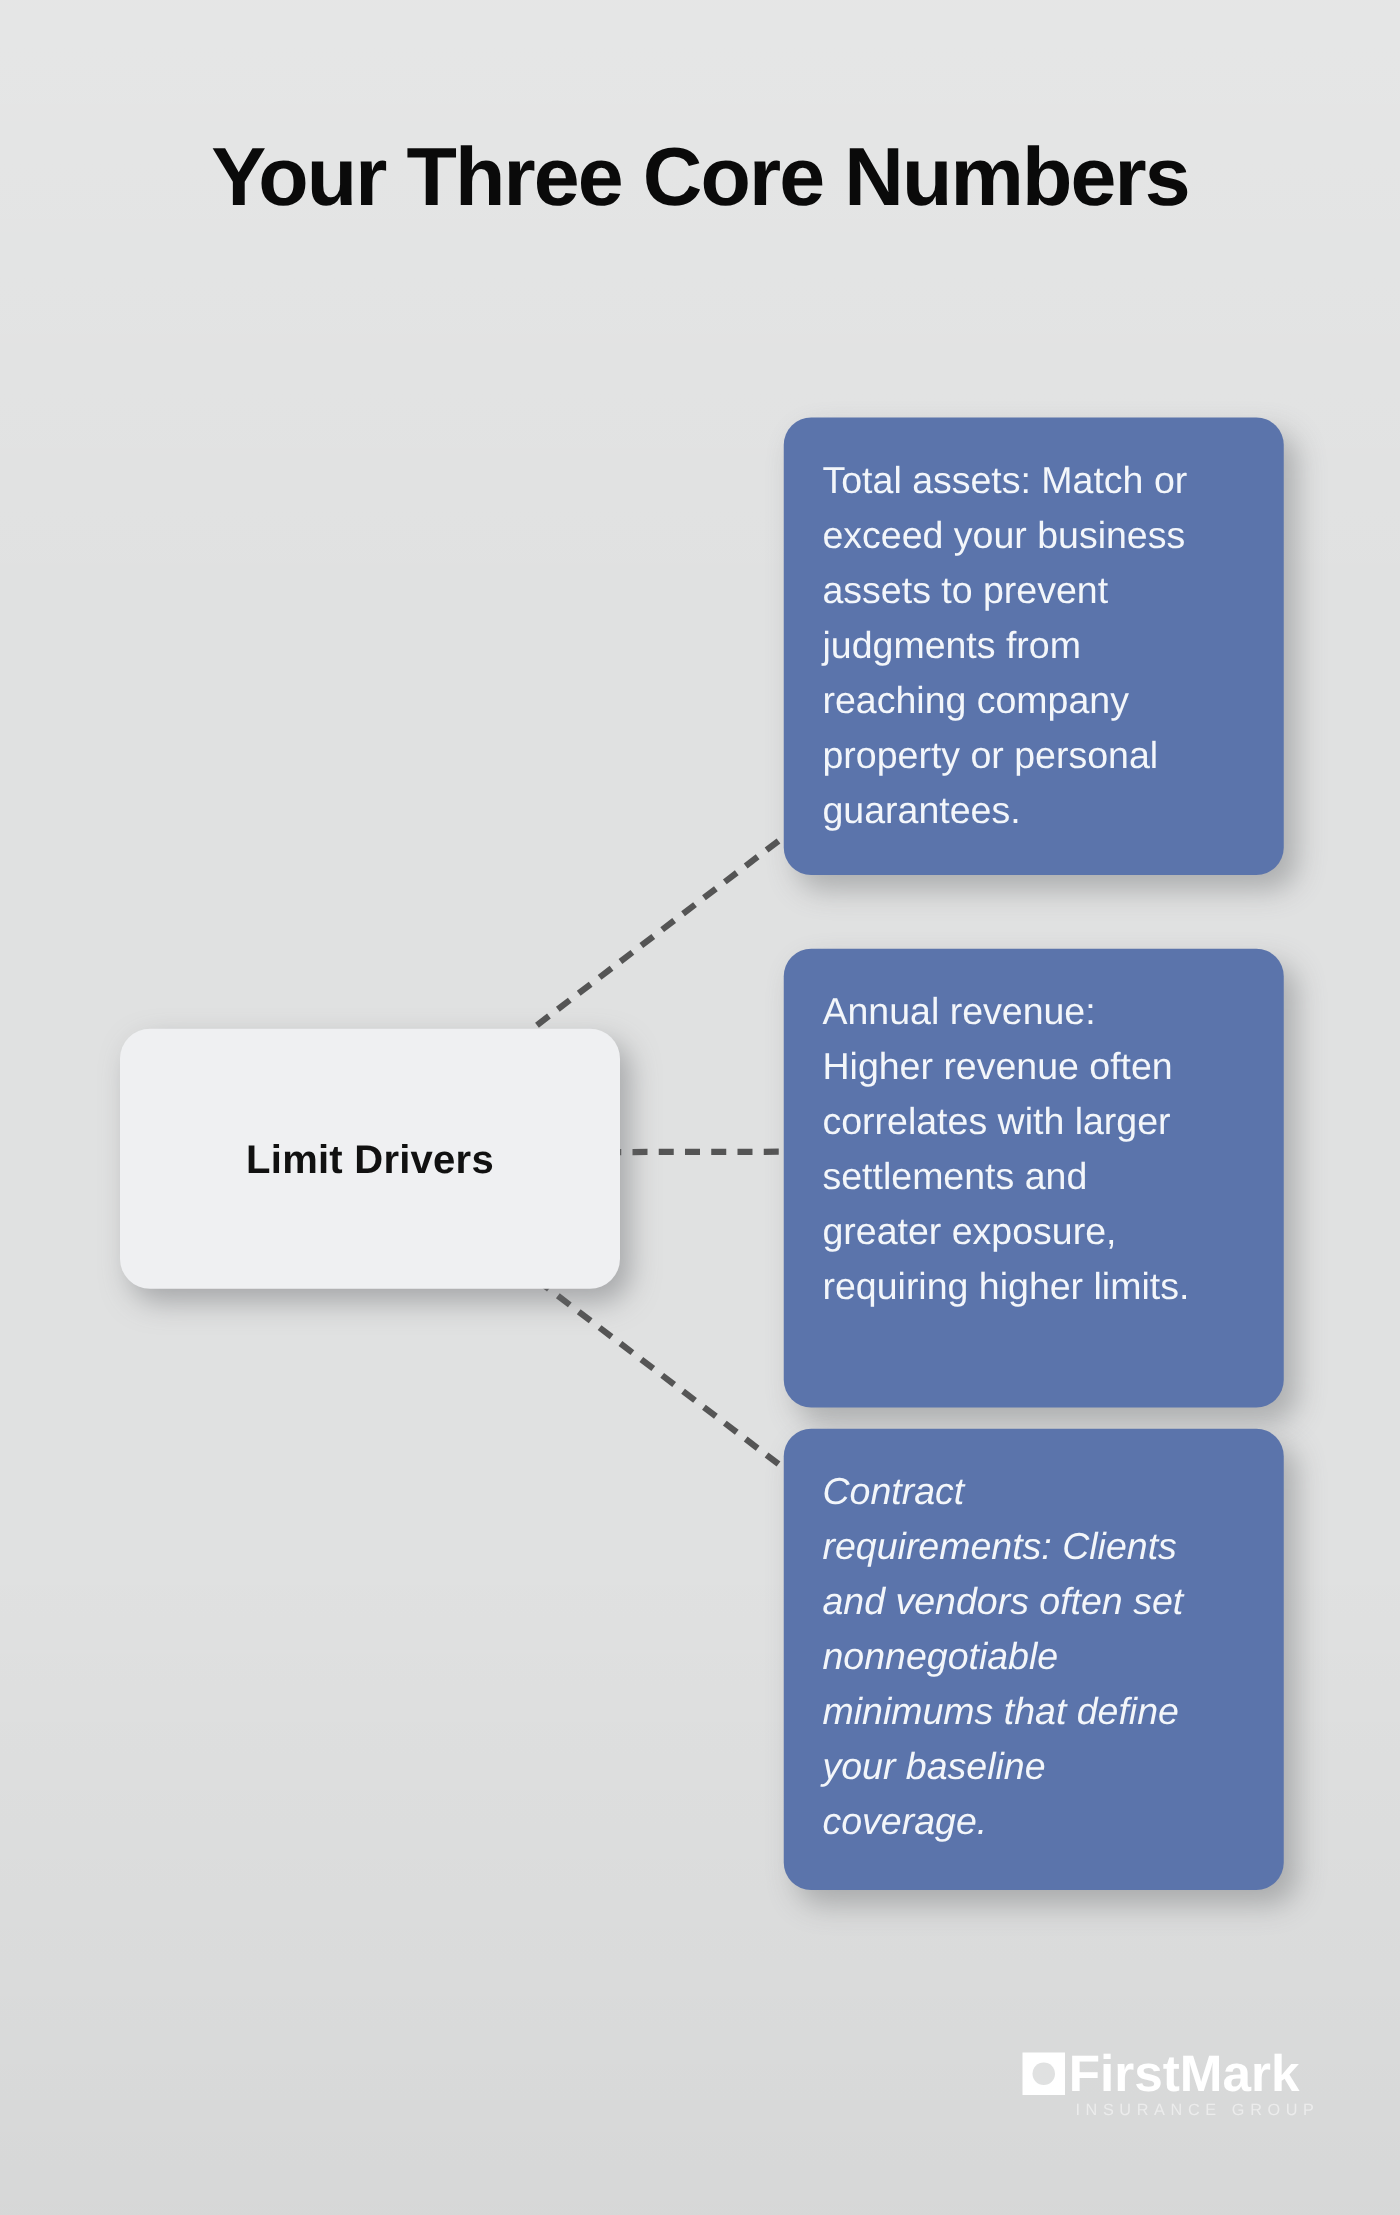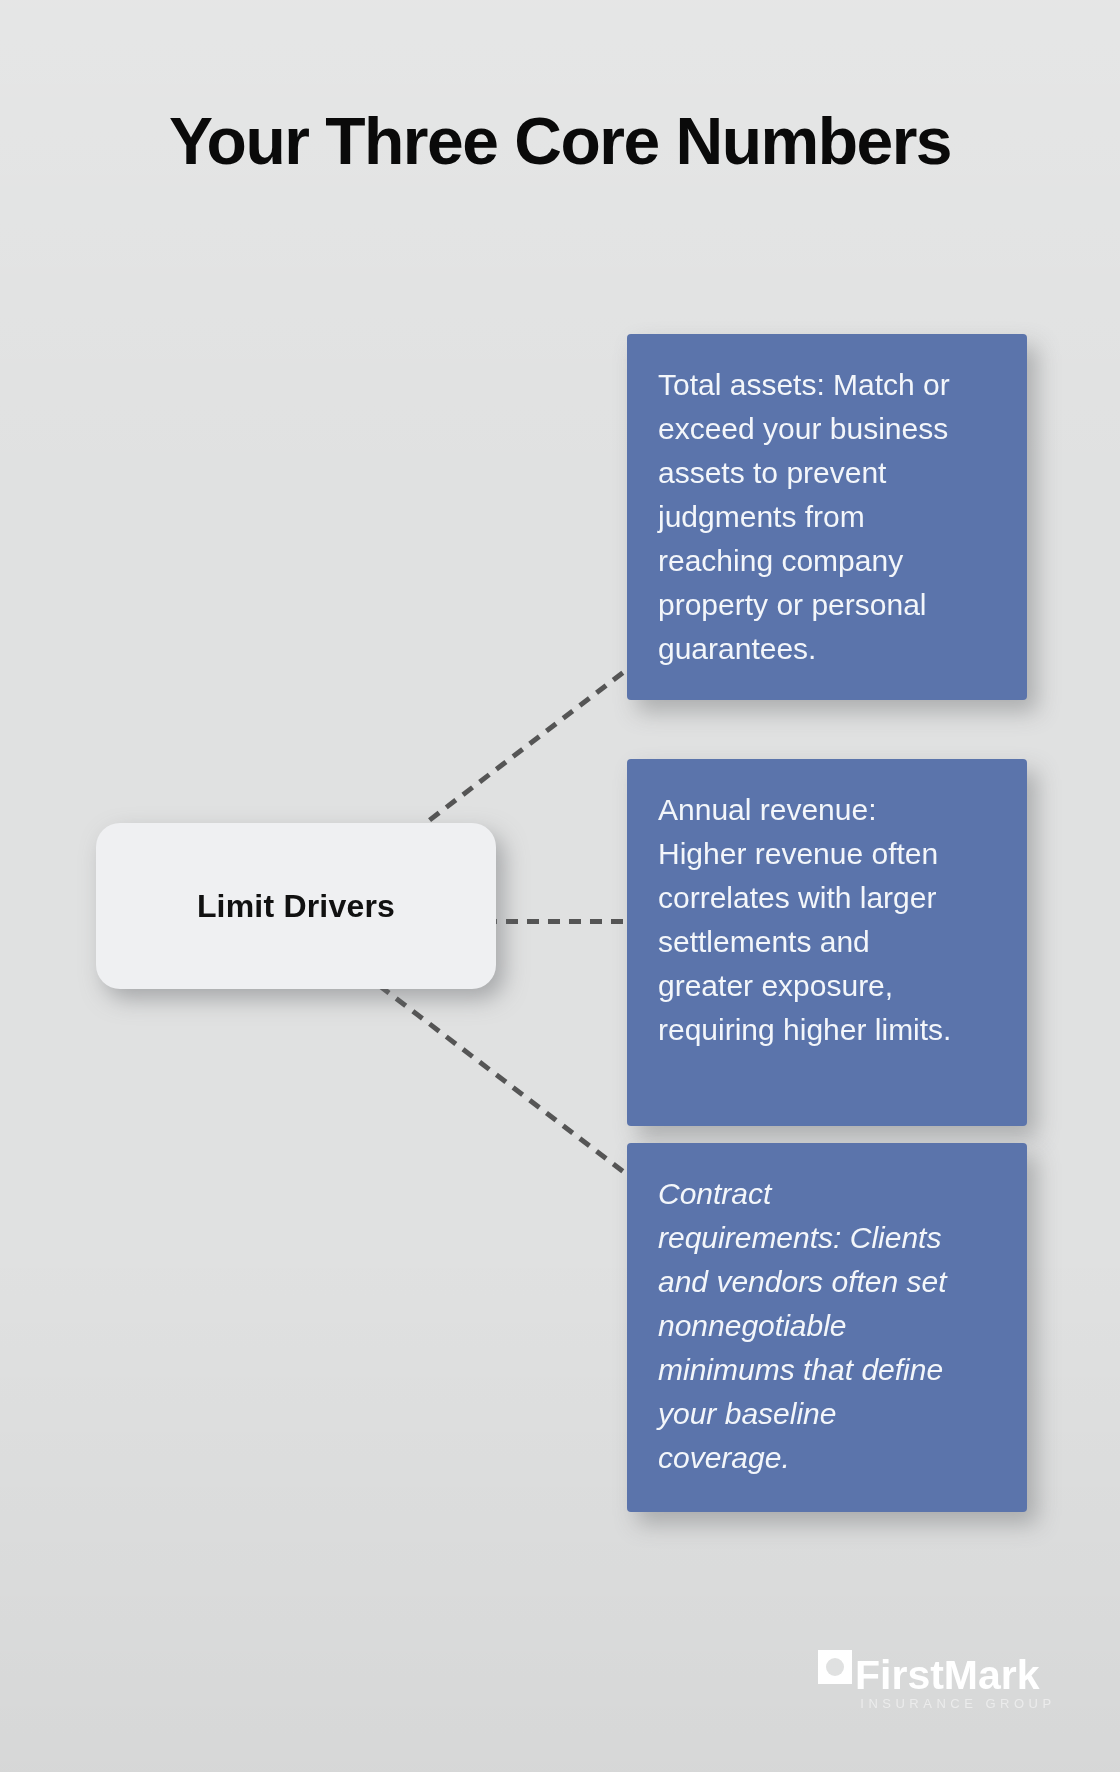--- a/index.html
+++ b/index.html
@@ -41,36 +41,36 @@
     position:absolute;top:0;left:0;z-index:1;
   }
   .connectors line{
     stroke:var(--connector-gray);
     stroke-width:5;
     stroke-dasharray:12 9;
   }
   .center-node{
     position:absolute;z-index:2;
     left:96px;top:823px;
-    width:400px;height:166px;
+    width:400px;height:208px;
     background:var(--center-box-bg);
     border-radius:24px;
     box-shadow:8px 10px 22px rgba(110,112,115,0.5);
     display:flex;align-items:center;justify-content:center;
   }
   .center-node span{
     font-size:32px;font-weight:700;
     color:var(--center-box-text);
     letter-spacing:0.2px;
   }
   .branch{
     position:absolute;z-index:2;
     left:627px;width:400px;
     background:var(--box-blue);
-    border-radius:4px;
+    border-radius:22px;
     box-shadow:10px 12px 22px rgba(110,112,115,0.45);
     padding:29px 20px 0 31px;
   }
   .branch p{
     font-size:30px;line-height:44px;
     color:var(--box-text);
     white-space:pre-line;
     font-weight:400;
   }
   .branch-1{top:334px;height:366px;}
@@ -99,21 +99,20 @@
     width:18px;height:18px;
     border-radius:50%;
     background:var(--background);
   }
   .logo-brand{
     font-size:41px;
     font-weight:700;
     line-height:34px;
     color:var(--logo-white);
     letter-spacing:0px;
-    margin-top:16px;
   }
   .logo-tagline{
     display:block;
     margin:4px 0 0 40px;
     text-align:center;
     font-size:13px;
     font-weight:400;
     letter-spacing:4.5px;
     color:var(--logo-tagline);
   }

